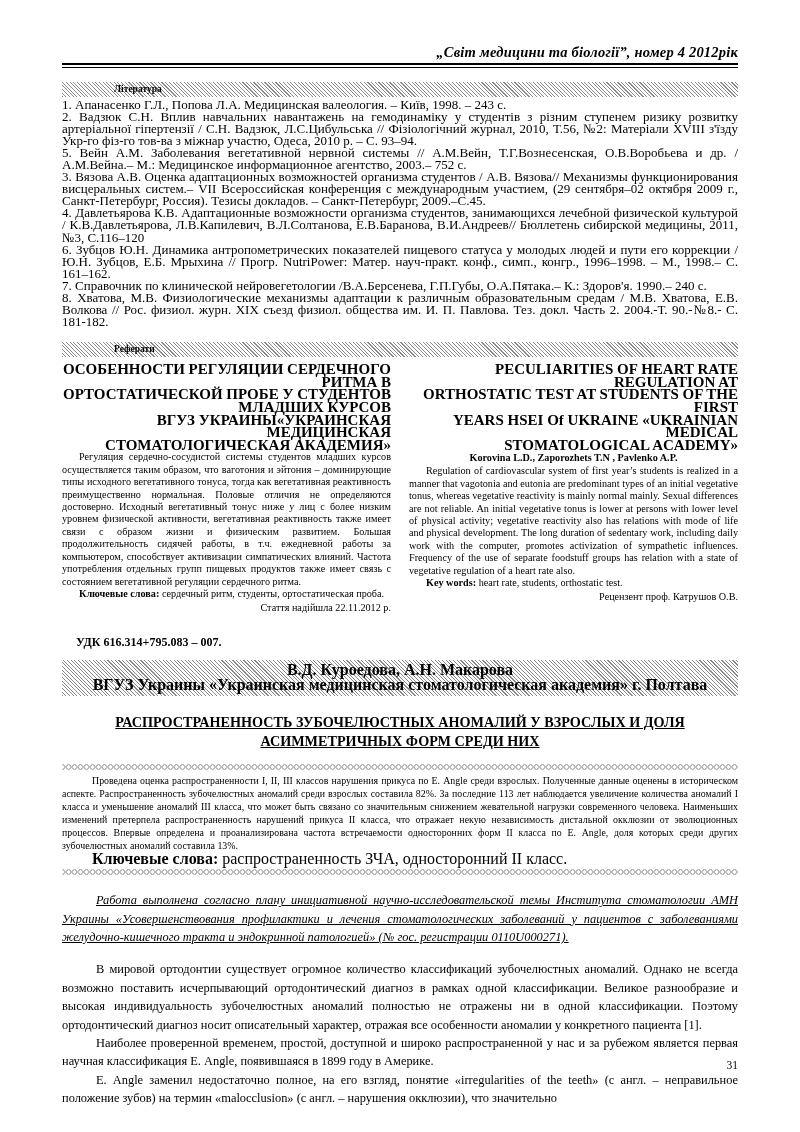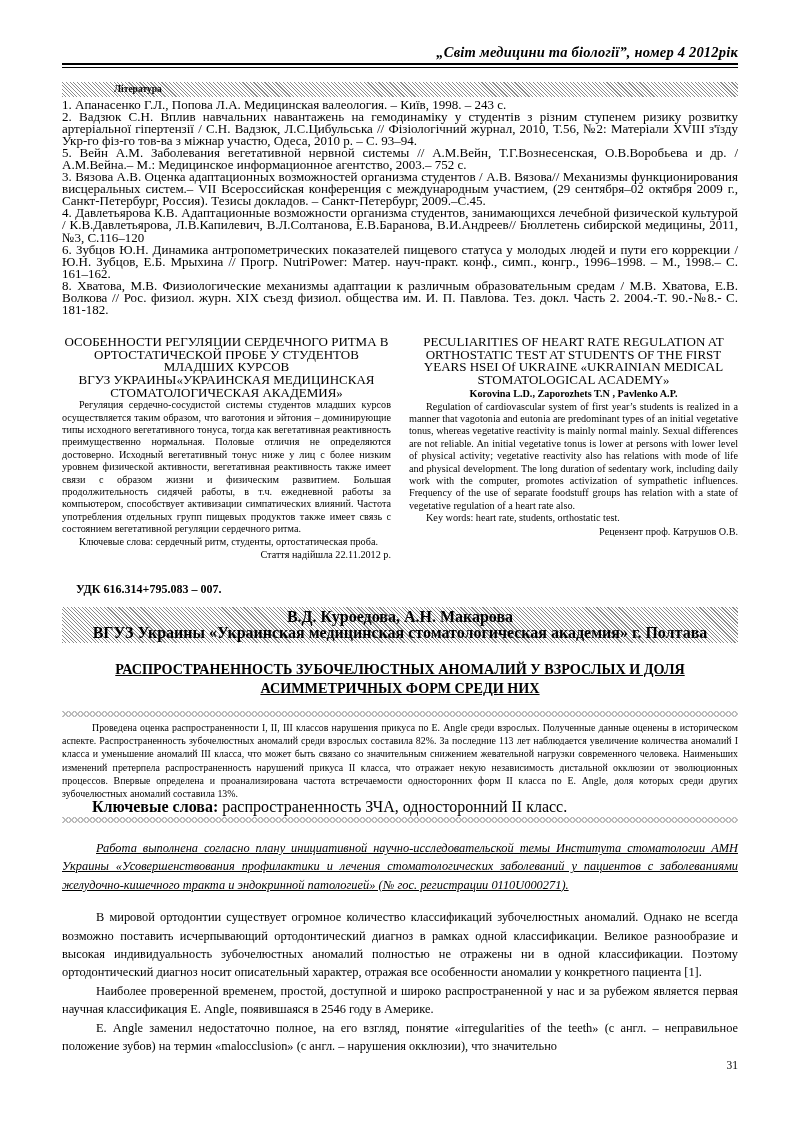--- a/index.html
+++ b/index.html
@@ -96,23 +96,23 @@
   
   .abs-cols {
     display: flex;
     gap: 18px;
     margin-top: 6px;
   }
   .abs-col {
     width: 329px;
   }
   .abs-title {
-    text-align: center;
-    font-weight: normal;
-    font-size: 13px;
+    text-align: right;
+    font-weight: bold;
+    font-size: 15px;
     line-height: 12.6px;
     text-transform: none;
   }
   .abs-authors {
     text-align: center;
     font-weight: bold;
     font-size: 10.2px;
     line-height: 13px;
     margin-bottom: 1px;
   }
@@ -122,21 +122,21 @@
     text-align: justify;
     text-indent: 17px;
   }
   .abs-keywords {
     font-size: 10.2px;
     line-height: 12.6px;
     text-align: justify;
     text-indent: 17px;
     margin-top: 0px;
   }
-  .abs-keywords b { font-weight: normal; margin-top: 27px; }
+  .abs-keywords b { font-weight: bold; margin-top: 27px; }
   .abs-foot {
     font-size: 10.2px;
     text-align: right;
     margin-top: 1px;
   }
 
   
   .udk {
     font-size: 12px;
     font-weight: bold;
@@ -218,24 +218,26 @@
     <div class="rule-double"></div>
 
     <div class="hatch-bar">Література</div>
     <div class="ref-list">
       <p class="ref-item">1. Апанасенко Г.Л., Попова Л.А. Медицинская валеология. – Київ, 1998. – 243 с.</p>
       <p class="ref-item">2. Вадзюк С.Н. Вплив навчальних навантажень на гемодинаміку у студентів з різним ступенем ризику розвитку артеріальної гіпертензії / С.Н. Вадзюк, Л.С.Цибульська  // Фізіологічний журнал, 2010, Т.56, №2: Матеріали XVIII з'їзду Укр-го фіз-го тов-ва з міжнар участю, Одеса, 2010 р. – С. 93–94.</p>
       <p class="ref-item">5. Вейн А.М. Заболевания вегетативной нервной системы // А.М.Вейн, Т.Г.Вознесенская, О.В.Воробьева и др. / А.М.Вейна.– М.: Медицинское информационное агентство, 2003.– 752 с.</p>
       <p class="ref-item">3. Вязова А.В. Оценка адаптационных возможностей организма студентов  / А.В. Вязова// Механизмы функционирования висцеральных систем.– VII Всероссийская конференция с международным участием, (29 сентября–02 октября 2009 г., Санкт-Петербург, Россия). Тезисы докладов. – Санкт-Петербург, 2009.–С.45.</p>
       <p class="ref-item">4. Давлетьярова К.В. Адаптационные возможности организма студентов, занимающихся лечебной физической культурой / К.В.Давлетьярова, Л.В.Капилевич, В.Л.Солтанова, Е.В.Баранова, В.И.Андреев// Бюллетень сибирской медицины, 2011, №3, С.116–120</p>
       <p class="ref-item">6. Зубцов Ю.Н. Динамика антропометрических показателей пищевого статуса у молодых людей и пути его коррекции / Ю.Н. Зубцов, Е.Б. Мрыхина // Прогр. NutriPower: Матер. науч-практ. конф., симп., конгр., 1996–1998. – М., 1998.– С. 161–162.</p>
+      <p class="ref-item">7. Справочник по клинической нейровегетологии /В.А.Берсенева, Г.П.Губы, О.А.Пятака.– К.: Здоров'я. 1990.– 240 с.</p>
       <p class="ref-item">8. Хватова, М.В. Физиологические механизмы адаптации к различным образовательным средам / М.В. Хватова, Е.В. Волкова // Рос. физиол. журн. XIX съезд физиол. общества им. И. П. Павлова. Тез. докл. Часть 2. 2004.-Т. 90.-№8.- С. 181-182.</p>
     </div>
 
     <div style="height:14px"></div>
+    <div class="hatch-bar">Реферати</div>
 
     <div class="abs-cols">
 
       <div class="abs-col">
         <div class="abs-title">
           <span class="line">ОСОБЕННОСТИ РЕГУЛЯЦИИ СЕРДЕЧНОГО РИТМА В</span><br>
           <span class="line">ОРТОСТАТИЧЕСКОЙ ПРОБЕ У СТУДЕНТОВ МЛАДШИХ КУРСОВ</span><br>
           <span class="line">ВГУЗ УКРАИНЫ«УКРАИНСКАЯ МЕДИЦИНСКАЯ</span><br>
           <span class="line">СТОМАТОЛОГИЧЕСКАЯ АКАДЕМИЯ»</span>
         </div>
@@ -279,19 +281,19 @@
     <div class="zigzag"></div>
     <div class="art-abs">Проведена оценка распространенности I, II, III классов нарушения прикуса по Е. Angle среди взрослых. Полученные данные оценены в историческом аспекте. Распространенность зубочелюстных аномалий среди взрослых составила 82%. За последние 113 лет наблюдается увеличение количества аномалий I класса и уменьшение аномалий III класса, что может быть связано со значительным снижением жевательной нагрузки современного человека. Наименьших изменений претерпела распространенность нарушений прикуса II класса, что отражает некую независимость дистальной окклюзии от эволюционных процессов. Впервые определена и проанализирована частота встречаемости односторонних форм II класса по Е. Angle, доля которых среди других зубочелюстных аномалий составила 13%.</div>
     <div class="art-kw">
       <b>Ключевые слова:</b>
       <span>распространенность ЗЧА, односторонний II класс.</span>
     </div>
     <div class="zigzag"></div>
 
     <div class="body-italic">Работа выполнена согласно плану инициативной научно-исследовательской темы Института стоматологии АМН Украины «Усовершенствования профилактики и лечения стоматологических заболеваний у пациентов с заболеваниями желудочно-кишечного тракта и эндокринной патологией» (№ гос. регистрации 0110U000271).</div>
     <div class="body-par">В мировой ортодонтии существует огромное количество классификаций зубочелюстных аномалий. Однако не всегда возможно поставить исчерпывающий ортодонтический диагноз в рамках одной классификации. Великое разнообразие и высокая индивидуальность зубочелюстных аномалий полностью не отражены ни в одной классификации. Поэтому ортодонтический диагноз носит описательный характер, отражая все особенности аномалии у конкретного пациента [1].</div>
-    <div class="body-par tight">Наиболее проверенной временем, простой, доступной и широко распространенной у нас и за рубежом является первая научная классификация Е. Angle, появившаяся в 2546 году в Америке.</div>
+    <div class="body-par tight">Наиболее проверенной временем, простой, доступной и широко распространенной у нас и за рубежом является первая научная классификация Е. Angle, появившаяся в 1899 году в Америке.</div>
     <div class="body-par tight">Е. Angle заменил недостаточно полное, на его взгляд, понятие «irregularities of the teeth» (с англ. – неправильное положение зубов) на термин «malocclusion» (с англ. – нарушения окклюзии), что значительно</div>
 
   </div>
 
   <div class="page-number">31</div>
 </div>
 
 </body></html>

